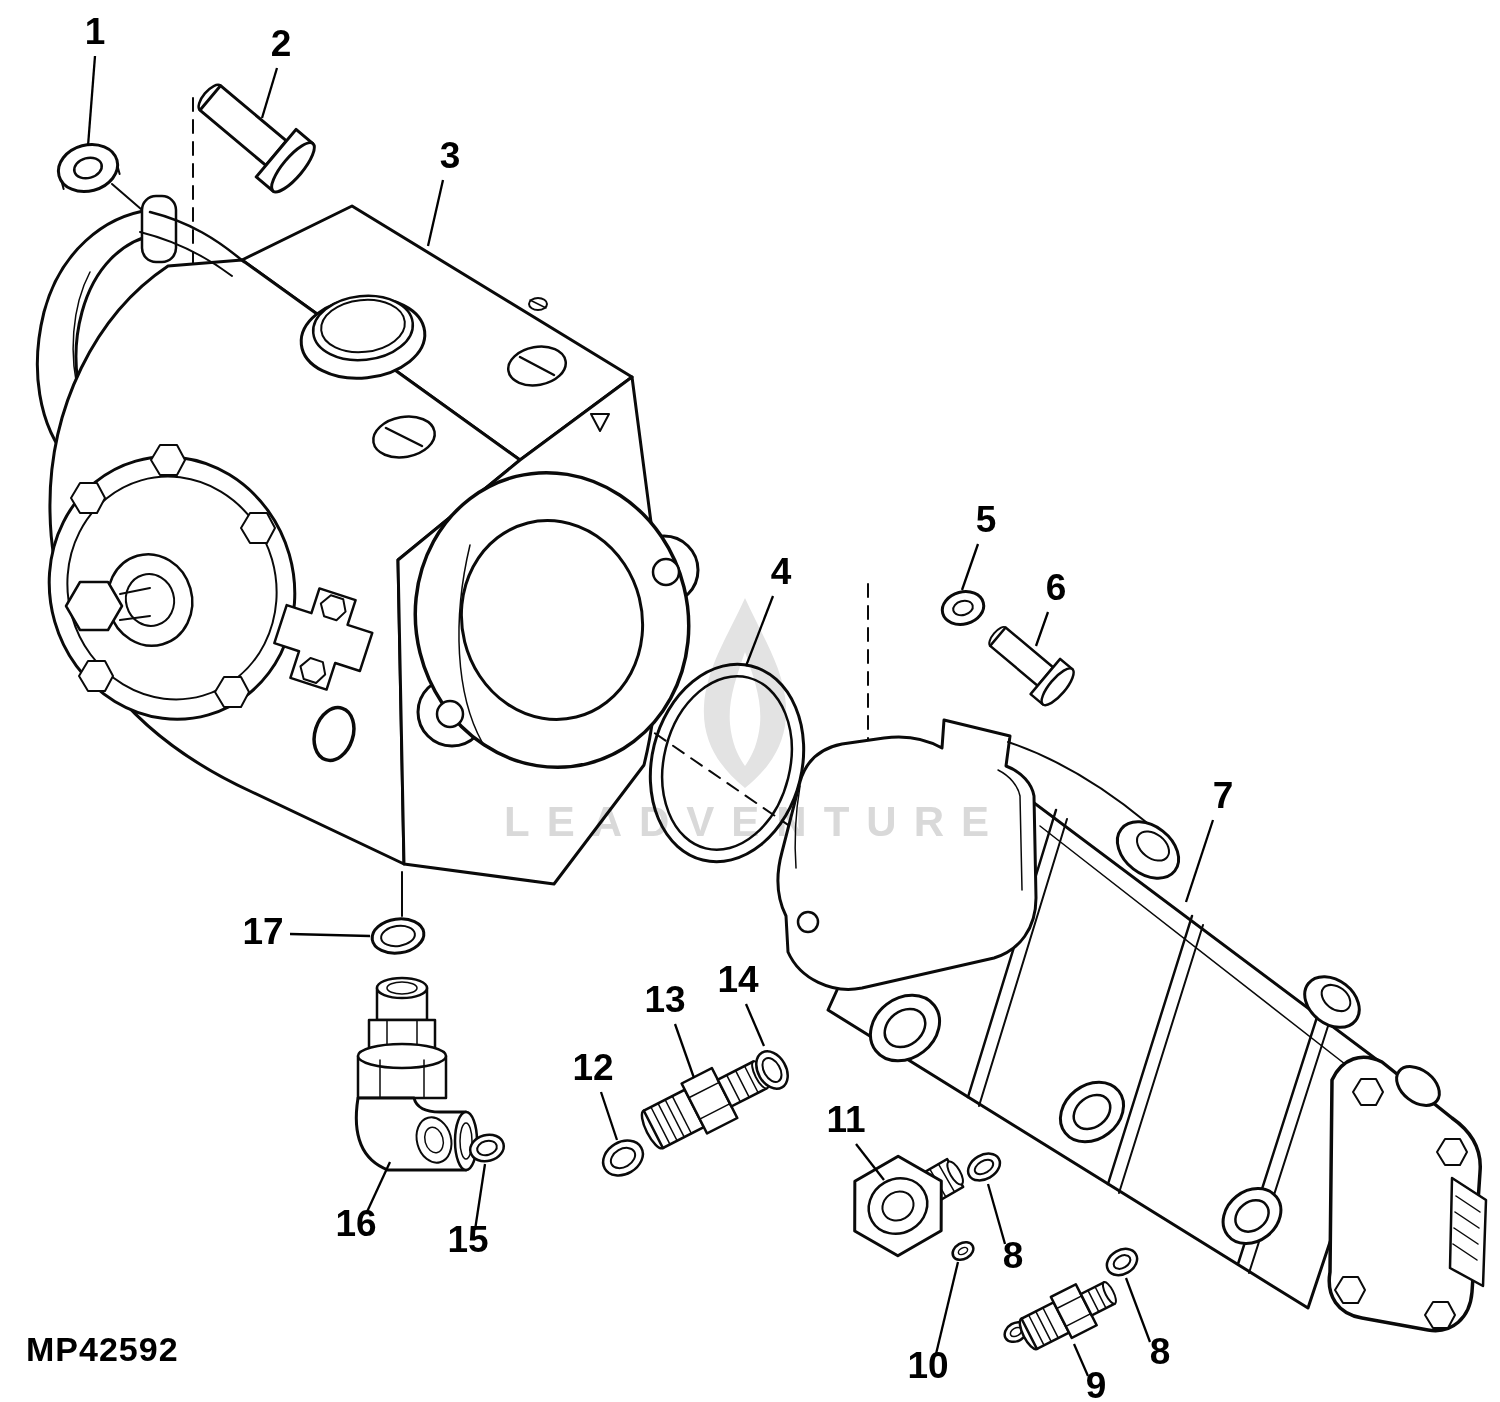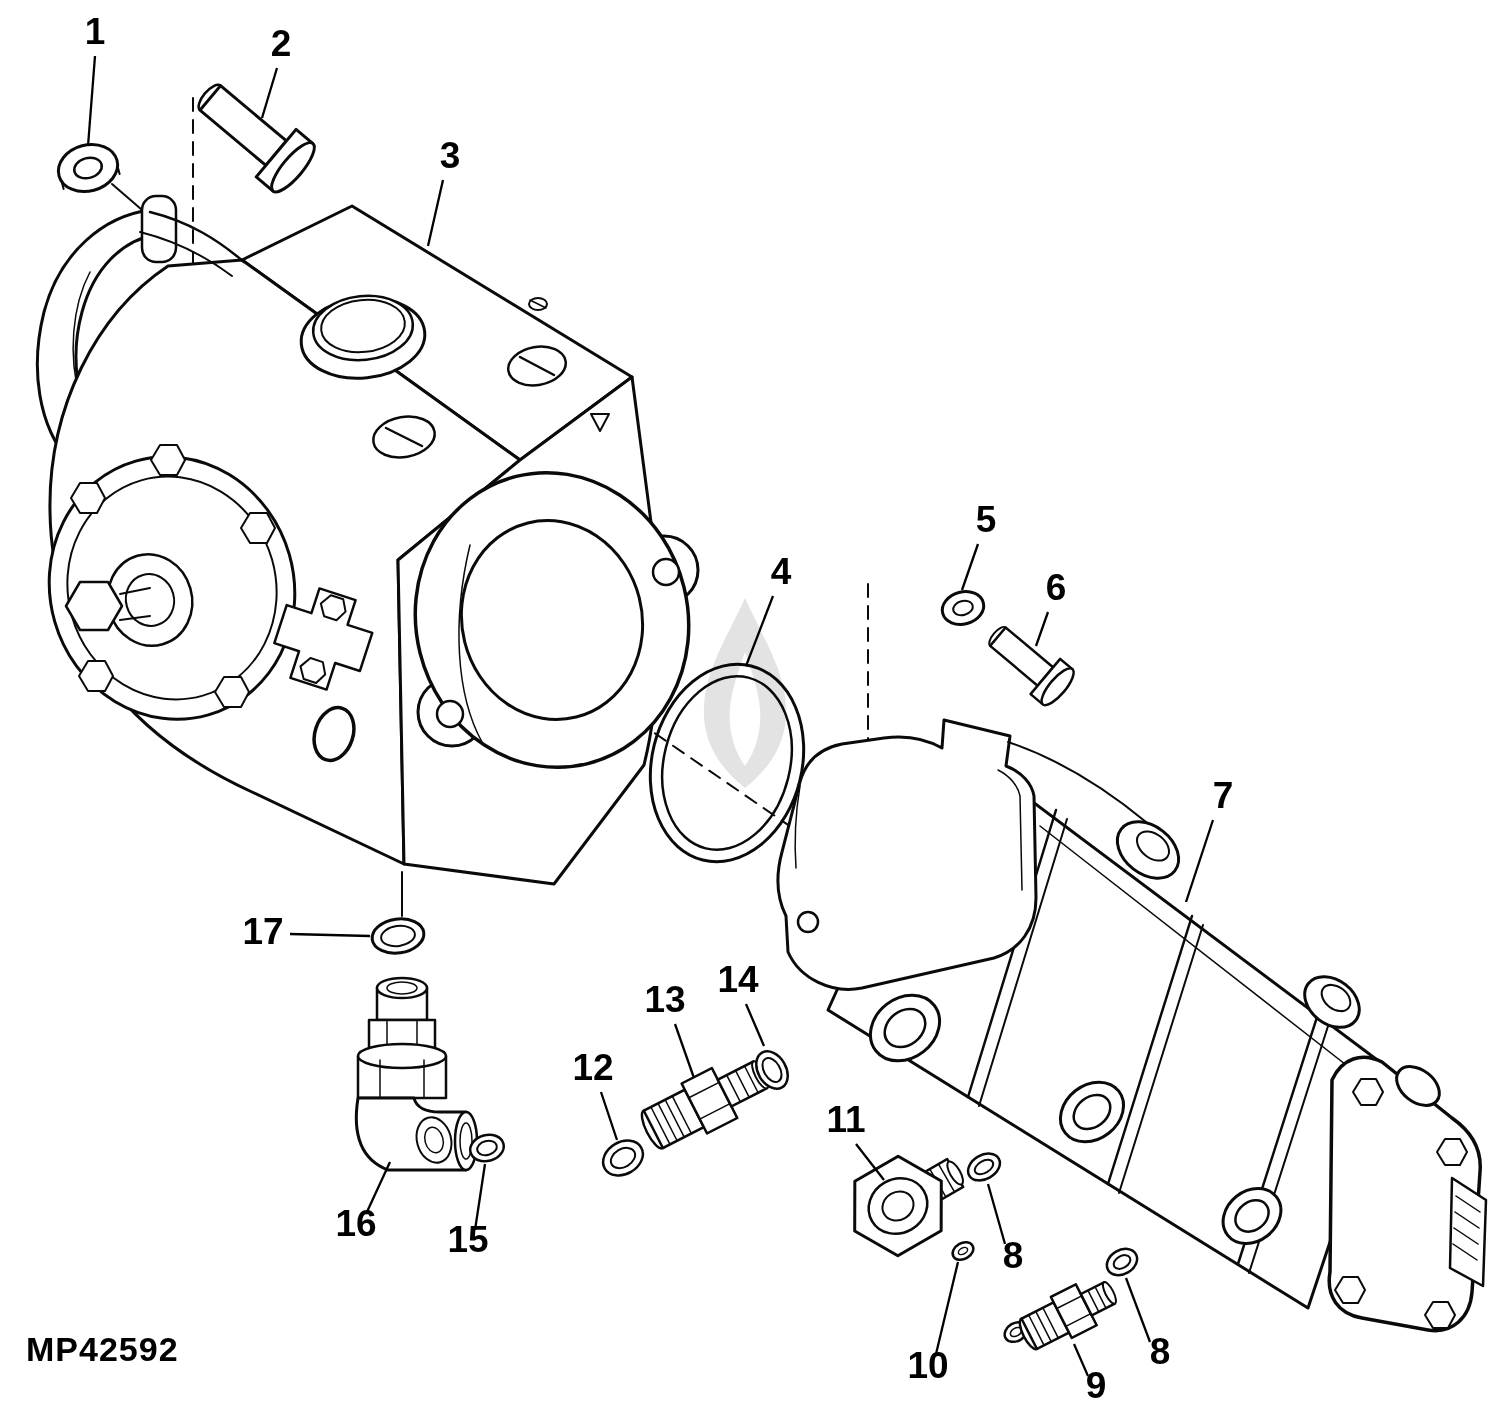--- a/index.html
+++ b/index.html
@@ -332,17 +332,18 @@
         <line x1="290" y1="934" x2="370" y2="936" class="leader"></line>
         <text x="263" y="944" class="callout">17</text>
       </g>
 </svg>
 
 <div class="watermark-layer">
   <svg class="wm-flame" width="1500" height="1402" viewBox="0 0 1500 1402">
     <path fill="#e3e3e3" fill-rule="evenodd" d="M745,598 C728,636 706,668 704,706 C702,742 720,768 745,788 C770,768 788,742 786,706 C784,668 762,636 745,598 Z
          M745,652 C736,678 728,700 730,724 C732,744 738,756 745,766 C752,756 758,744 760,724 C762,700 754,678 745,652 Z"></path>
   </svg>
+  <div class="wm-text">LEADVENTURE</div>
 </div>
 
 <div class="part-code">MP42592</div>
 
 </div>
 
 </body></html>

